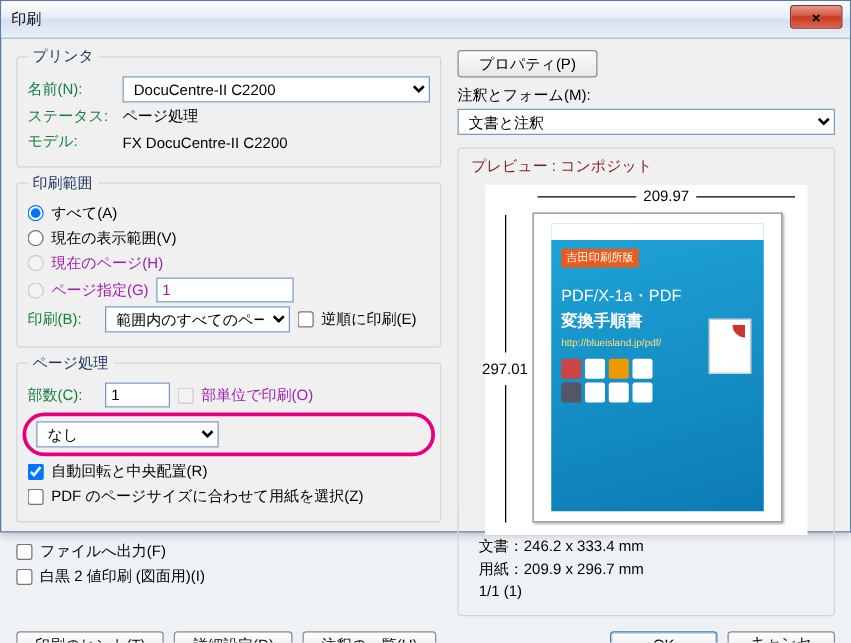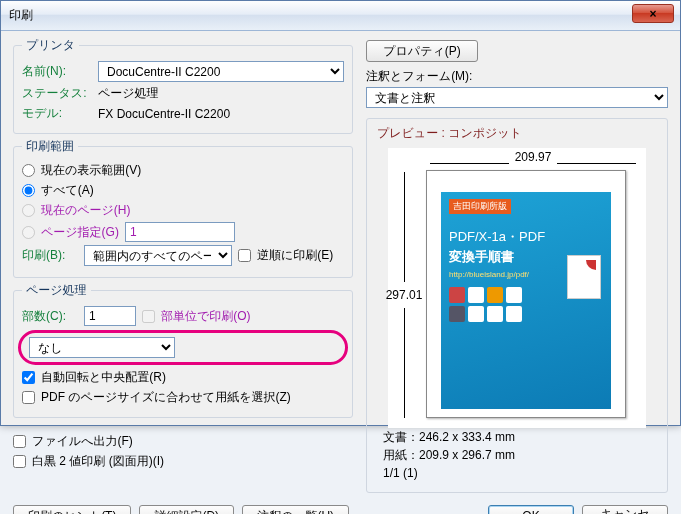--- a/index.html
+++ b/index.html
@@ -19,21 +19,21 @@
 select{height:21px}
 .btn{background:linear-gradient(#fdfdfd,#e7e7e7);border:1px solid #8a8a8a;border-radius:3px;height:22px;padding:0 14px;font-size:12px;cursor:pointer}
 .btn.default{border:1px solid #3c7fb1;box-shadow:0 0 0 1px #a9d4f2 inset}
 label.radio,label.check{display:flex;align-items:center;gap:4px}
 input[type=radio],input[type=checkbox]{margin:0 2px 0 0}
 .disabled,.disabled *{color:#a21caf}
 .highlight{border:3px solid #e6007e;border-radius:18px;padding:4px 8px;margin:4px -4px;display:flex;align-items:center;gap:6px}
 .preview-box{border:1px solid #cfd6e0;border-radius:3px;padding:6px 10px 8px}
 .preview-title{color:#7f1d1d;margin-bottom:6px}
 .preview-area{width:258px;height:280px;background:#fff;position:relative;margin:0 auto}
-.dim-top{position:absolute;top:2px;left:42px;right:10px;display:flex;align-items:flex-end;font-size:11px}
+.dim-top{position:absolute;top:2px;left:42px;right:10px;display:flex;align-items:center;font-size:11px}
 .dim-top .arrow{flex:1;border-top:1px solid #000;position:relative;height:1px}
 .dim-left{position:absolute;top:24px;bottom:10px;left:0;width:32px;display:flex;flex-direction:column;align-items:center;font-size:11px}
 .dim-left .arrow{flex:1;border-left:1px solid #000;width:1px;position:relative}
 .page{position:absolute;left:38px;top:22px;width:200px;height:248px;background:#fff;border:1px solid #888;box-shadow:1px 1px 2px rgba(0,0,0,.3)}
 .content{position:absolute;left:14px;top:8px;right:14px;bottom:8px;background:linear-gradient(165deg,#1fa5d8,#0c7bb5);color:#fff;padding:8px}
 .content .hdr{background:#fff;color:#333;font-size:8px;padding:2px 4px;margin:-8px -8px 6px}
 .content h1{font-size:13px;font-weight:normal;margin:14px 0 2px}
 .content h2{font-size:13px;font-weight:bold}
 .content .url{font-size:8px;color:#ffe070;margin:4px 0 8px}
 .icons{display:flex;flex-wrap:wrap;gap:3px;width:80px}
@@ -72,28 +72,28 @@
     <div class="row">
             <span class="lbl">モデル:</span>
             <span>FX DocuCentre-II C2200</span>
           </div>
    </fieldset>
 
    <fieldset>
     <legend>印刷範囲</legend>
     <div class="row">
             <label class="radio">
+              <input type="radio" name="r" checked="" style="">
+              <span>すべて(A)</span>
+            </label>
+          </div>
+    <div class="row">
+            <label class="radio">
               <input type="radio" name="r" style="">
               <span>現在の表示範囲(V)</span>
-            </label>
-          </div>
-    <div class="row">
-            <label class="radio">
-              <input type="radio" name="r" checked="" style="">
-              <span>すべて(A)</span>
             </label>
           </div>
     <div class="row disabled">
             <label class="radio">
               <input type="radio" name="r" disabled="" style="">
               <span>現在のページ(H)</span>
             </label>
           </div>
     <div class="row disabled">
             <label class="radio">

